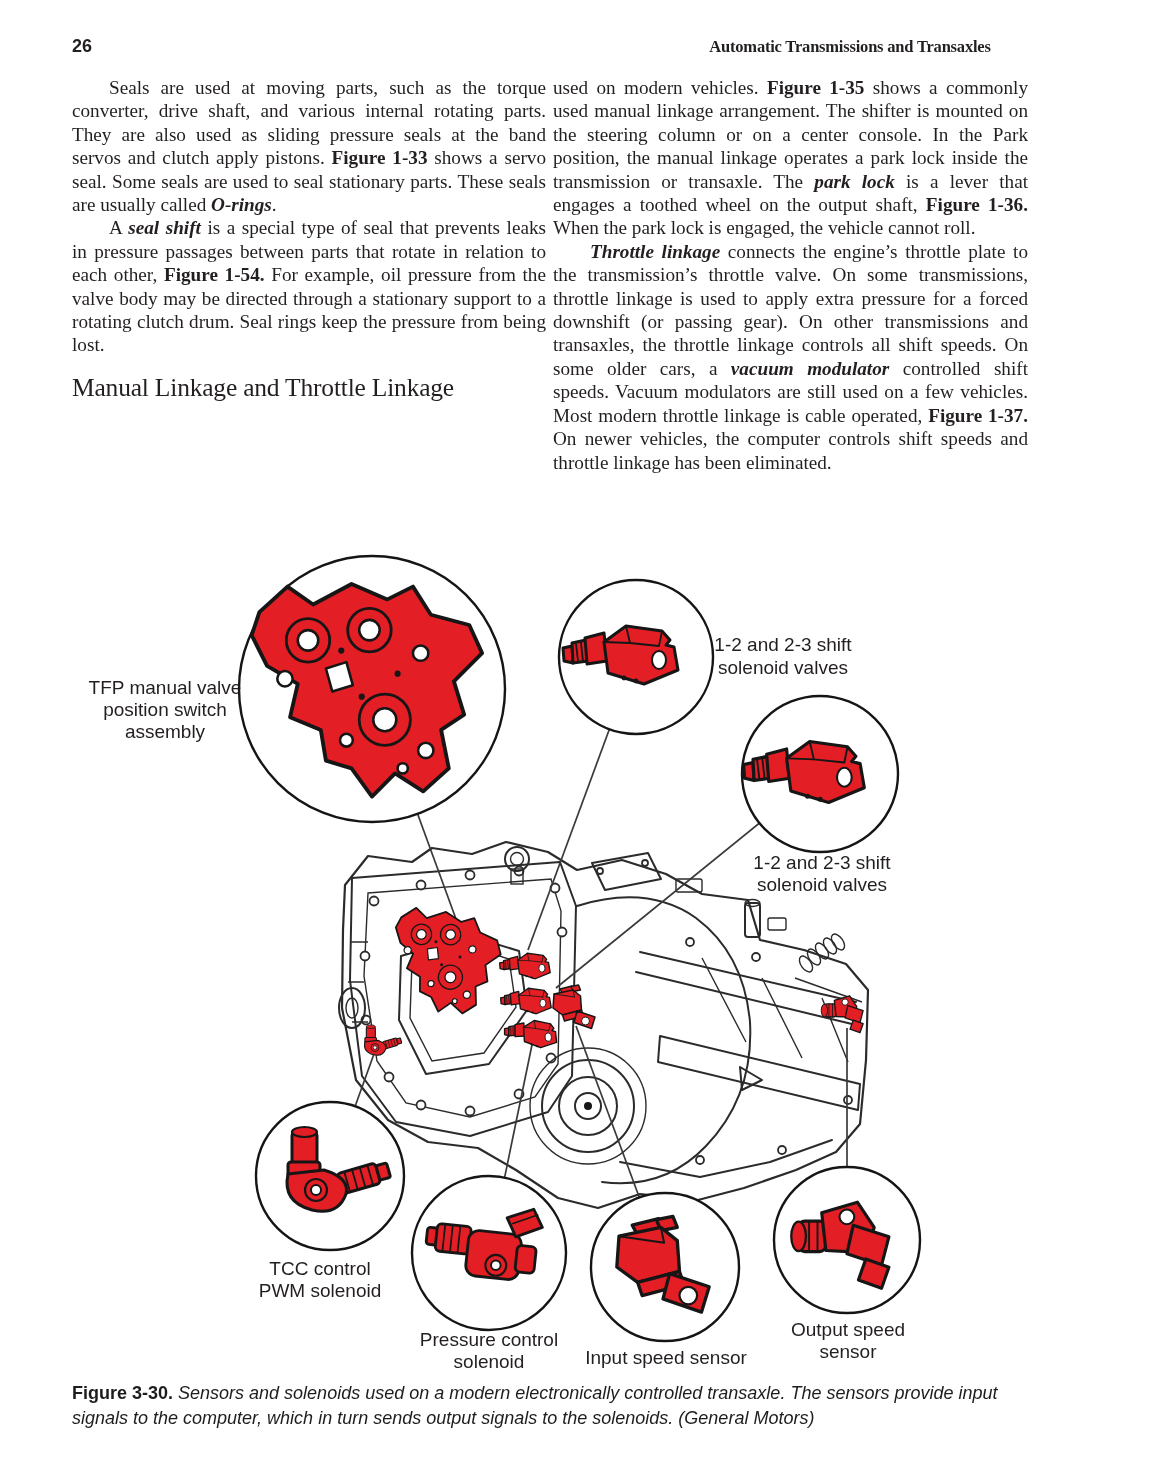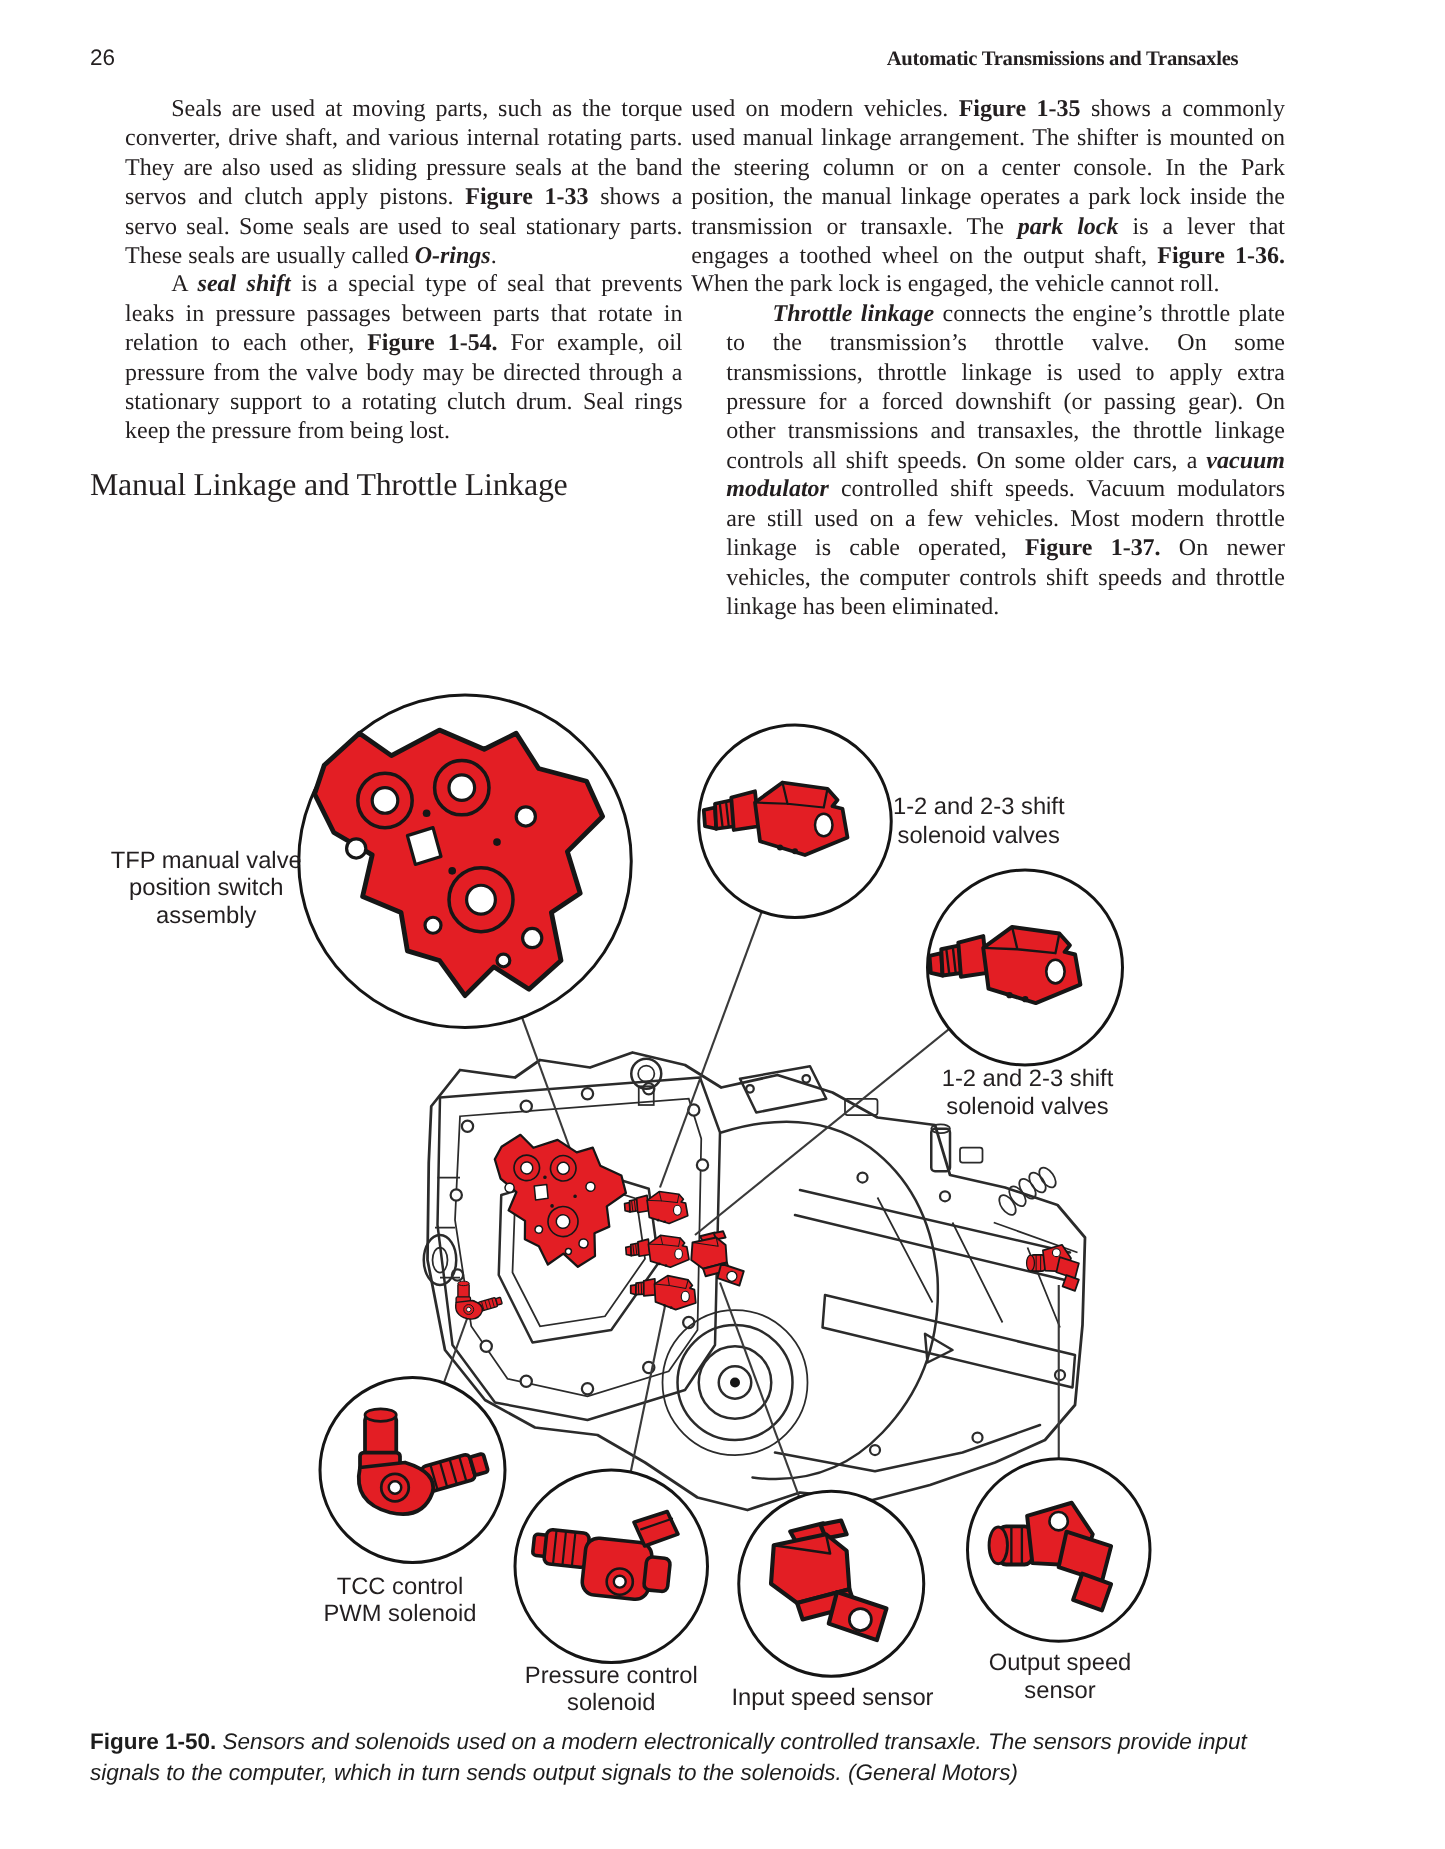--- a/index.html
+++ b/index.html
@@ -3,36 +3,36 @@
 <meta charset="utf-8">
 <style>
   html,body{margin:0;padding:0;}
   body{
     width:1156px;height:1479px;position:relative;background:#ffffff;
     font-family:"Liberation Serif",serif;color:#231f20;overflow:hidden;
   }
   
   .pagenum{
     position:absolute;left:72px;top:36px;
-    font-family:"Liberation Sans",sans-serif;font-weight:normal;font-size:18px;
+    font-family:"Liberation Sans",sans-serif;font-weight:bold;font-size:18px;
   }
   .runhead{
     position:absolute;left:690px;top:37px;width:320px;text-align:center;
     font-family:Liberation Serif, serif;font-weight:bold;font-size:16.5px;
     letter-spacing:-0.2px;
   }
   
   .col{position:absolute;top:76px;}
   .col-left{left:72px;width:474px;}
   .col-right{left:553px;width:475px;}
   .col p{
     margin:0;font-size:19.2px;line-height:23.4px;text-align:justify;
     text-justify:inter-word;
   }
-  .col p.indent{text-indent:37px;margin-left:28px;}
+  .col p.indent{text-indent:37px;}
   .col h2{
     font-size:25.5px;line-height:28px;margin:17px 0 9px 0;font-weight:normal;
     letter-spacing:-0.2px;
   }
   
   svg.fig{position:absolute;left:0;top:540px;}
   .art{fill:none;stroke:#2b2b2b;stroke-width:2;stroke-linejoin:round;stroke-linecap:round;}
   .artf{fill:#ffffff;stroke:#2b2b2b;stroke-width:2.2;stroke-linejoin:round;}
   .bolt{fill:#ffffff;stroke:#2b2b2b;stroke-width:1.8;}
   .thin{fill:none;stroke:#2b2b2b;stroke-width:1.4;}
@@ -280,14 +280,14 @@
     <text class="flabel" x="489" y="1368">solenoid</text>
 
     <text class="flabel" x="666" y="1364">Input speed sensor</text>
 
     <text class="flabel" x="848" y="1336">Output speed</text>
     <text class="flabel" x="848" y="1358">sensor</text>
   </g>
 </svg>
 
 <div class="caption">
-  <span class="cap-lead">Figure 1-50.</span><span class="cap-body">Sensors and solenoids used on a modern electronically controlled transaxle. The sensors provide input signals to the computer, which in turn sends output signals to the solenoids. (General Motors)</span>
+  <span class="cap-lead">Figure 3-30.</span><span class="cap-body">Sensors and solenoids used on a modern electronically controlled transaxle. The sensors provide input signals to the computer, which in turn sends output signals to the solenoids. (General Motors)</span>
 </div>
 
 </body></html>

